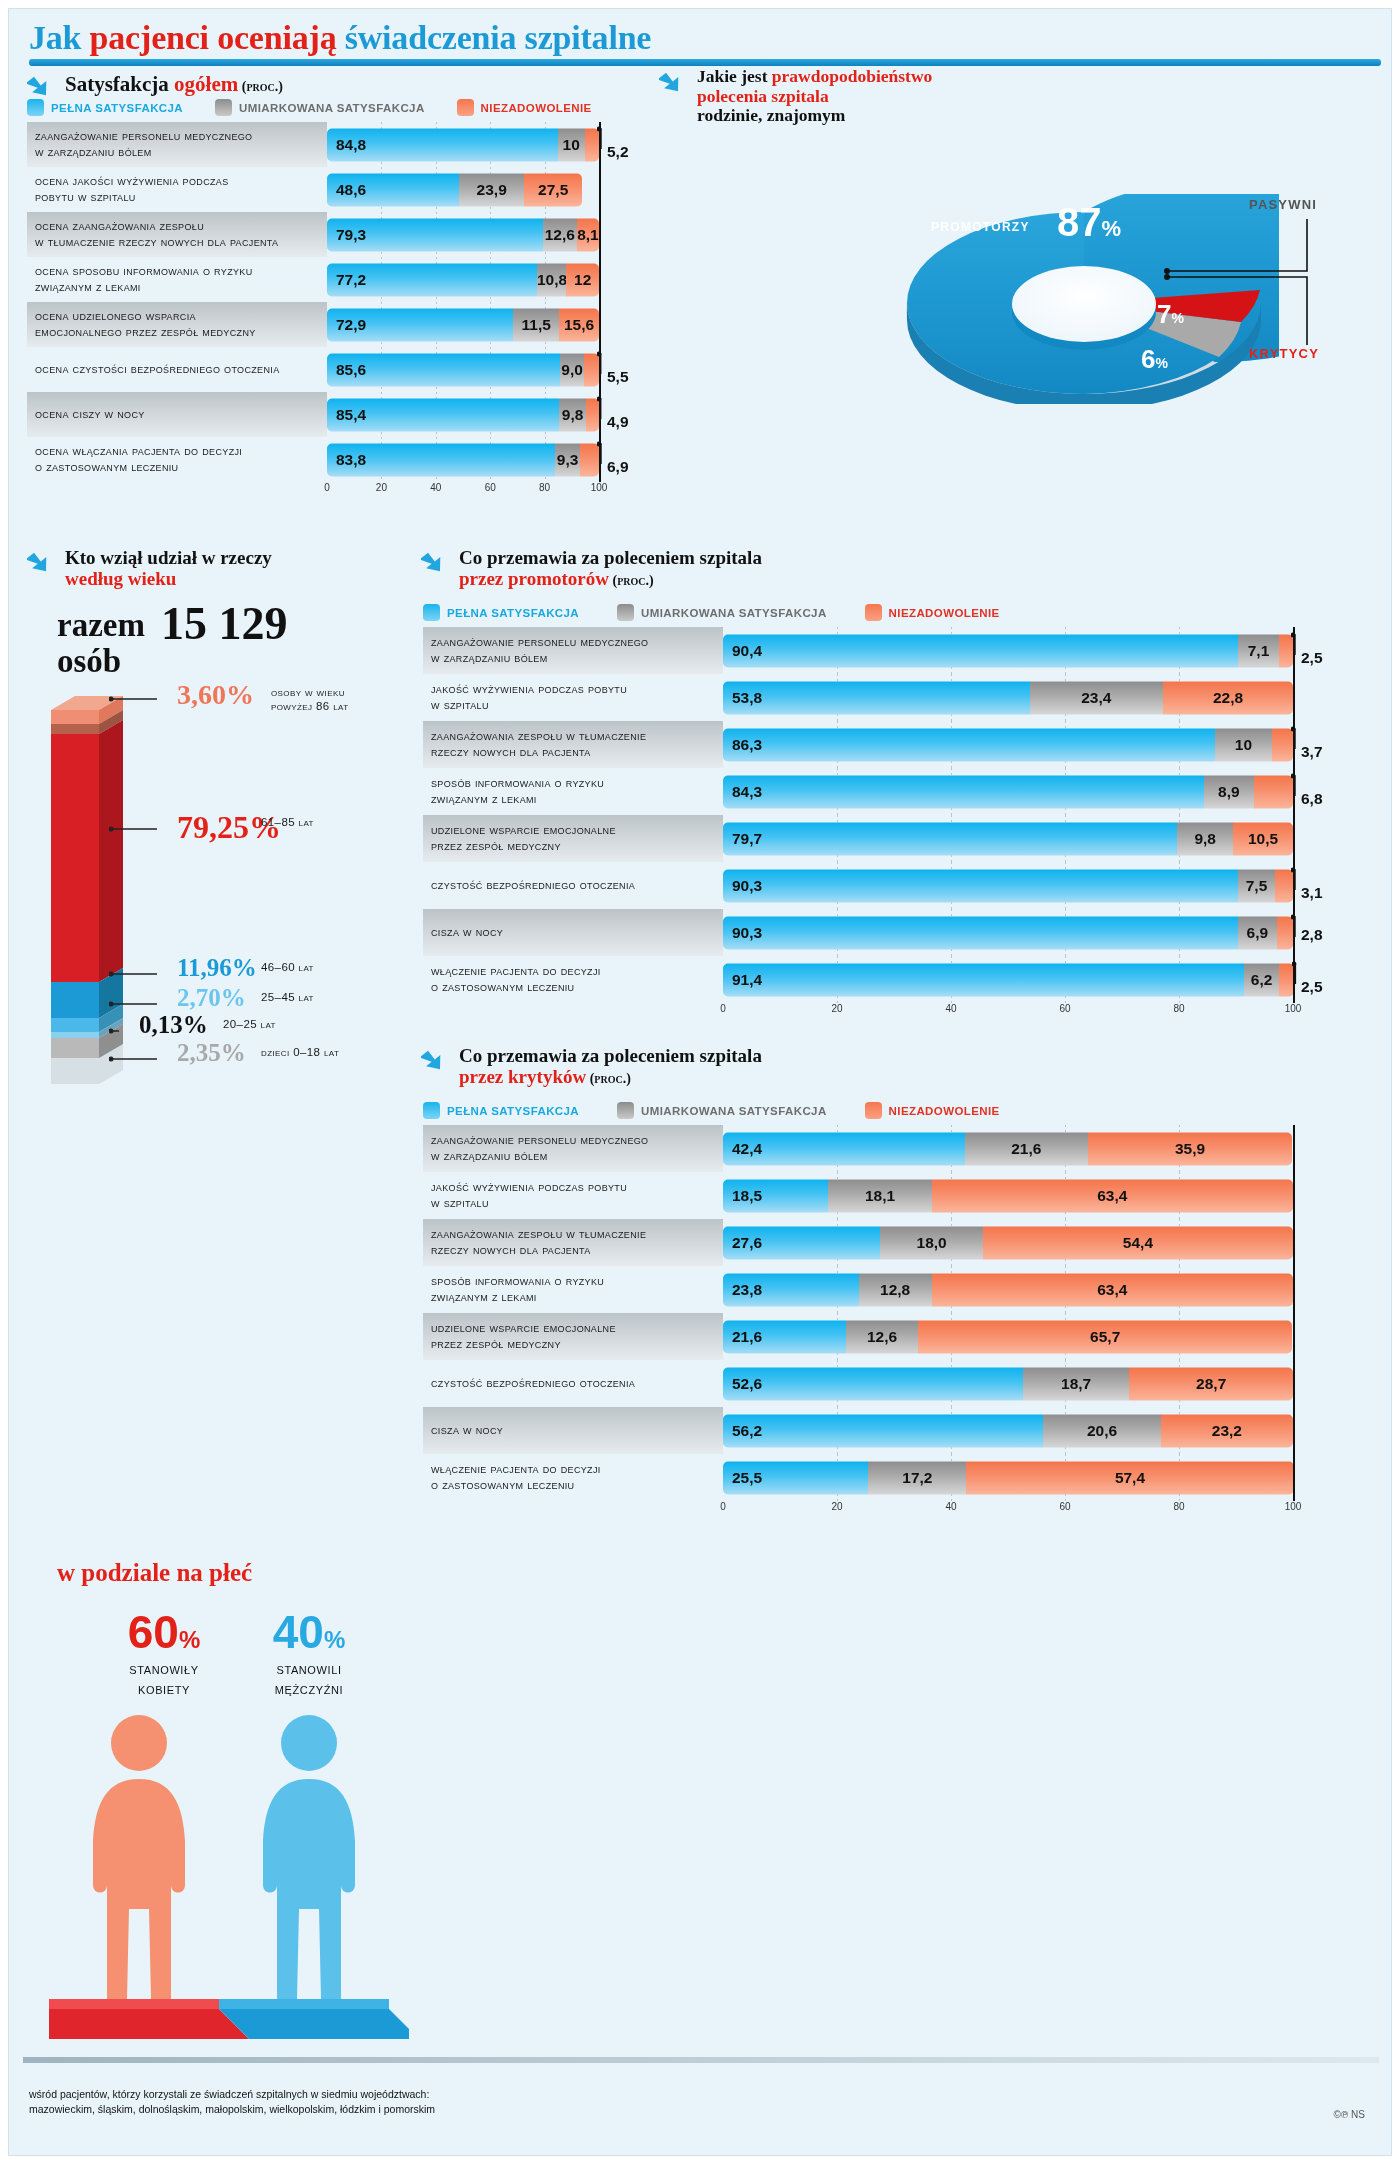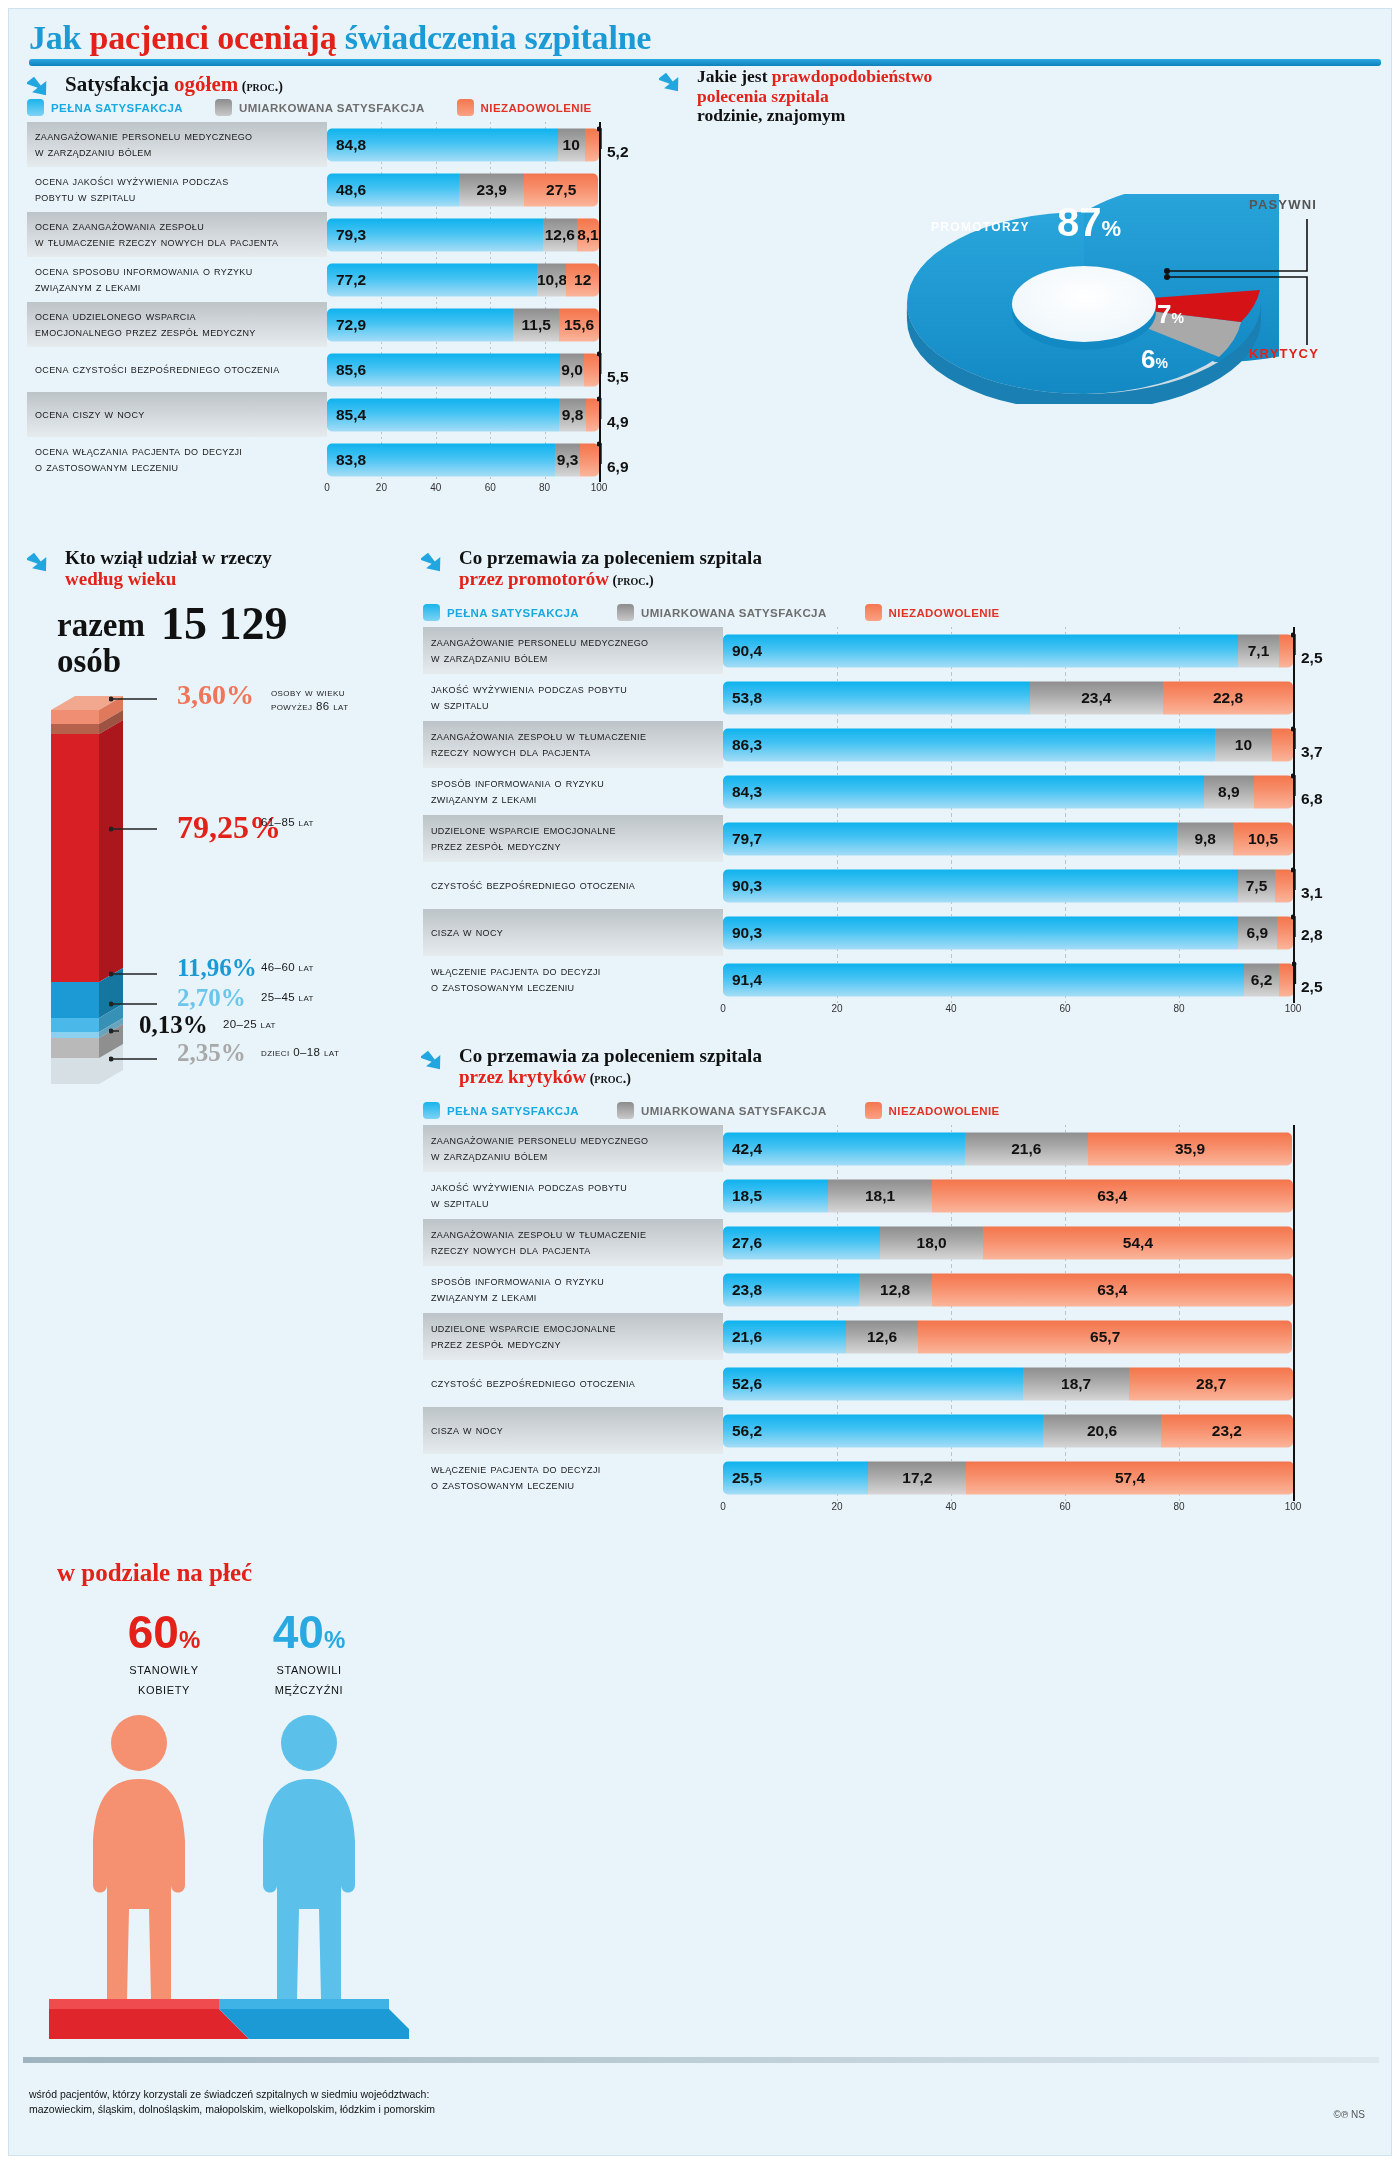--- a/index.html
+++ b/index.html
@@ -170,21 +170,21 @@
           <div class="gridline" style="left:108.80000000000001px"></div>
           <div class="gridline" style="left:163.20000000000002px"></div>
           <div class="gridline" style="left:217.60000000000002px"></div>
           <div class="bar" style="left:0;width:272px">
             <div class="seg blue" style="width:132.192px">
               <span class="val inblue">48,6</span>
             </div>
             <div class="seg gray" style="width:65.008px">
               <span class="val center">23,9</span>
             </div>
-            <div class="seg org" style="width:74px">
+            <div class="seg org" style="width:58px">
               <span class="val center">27,5</span>
             </div>
           </div>
           <div class="axisline" style="left:272px;top:0;bottom:0;width:2px"></div>
         </div>
       </div>
       <div class="row alt" style="height:45px">
         <div class="rowlabel" style="width:300px">
           <div>
             <span>Ocena zaangażowania zespołu</span>

